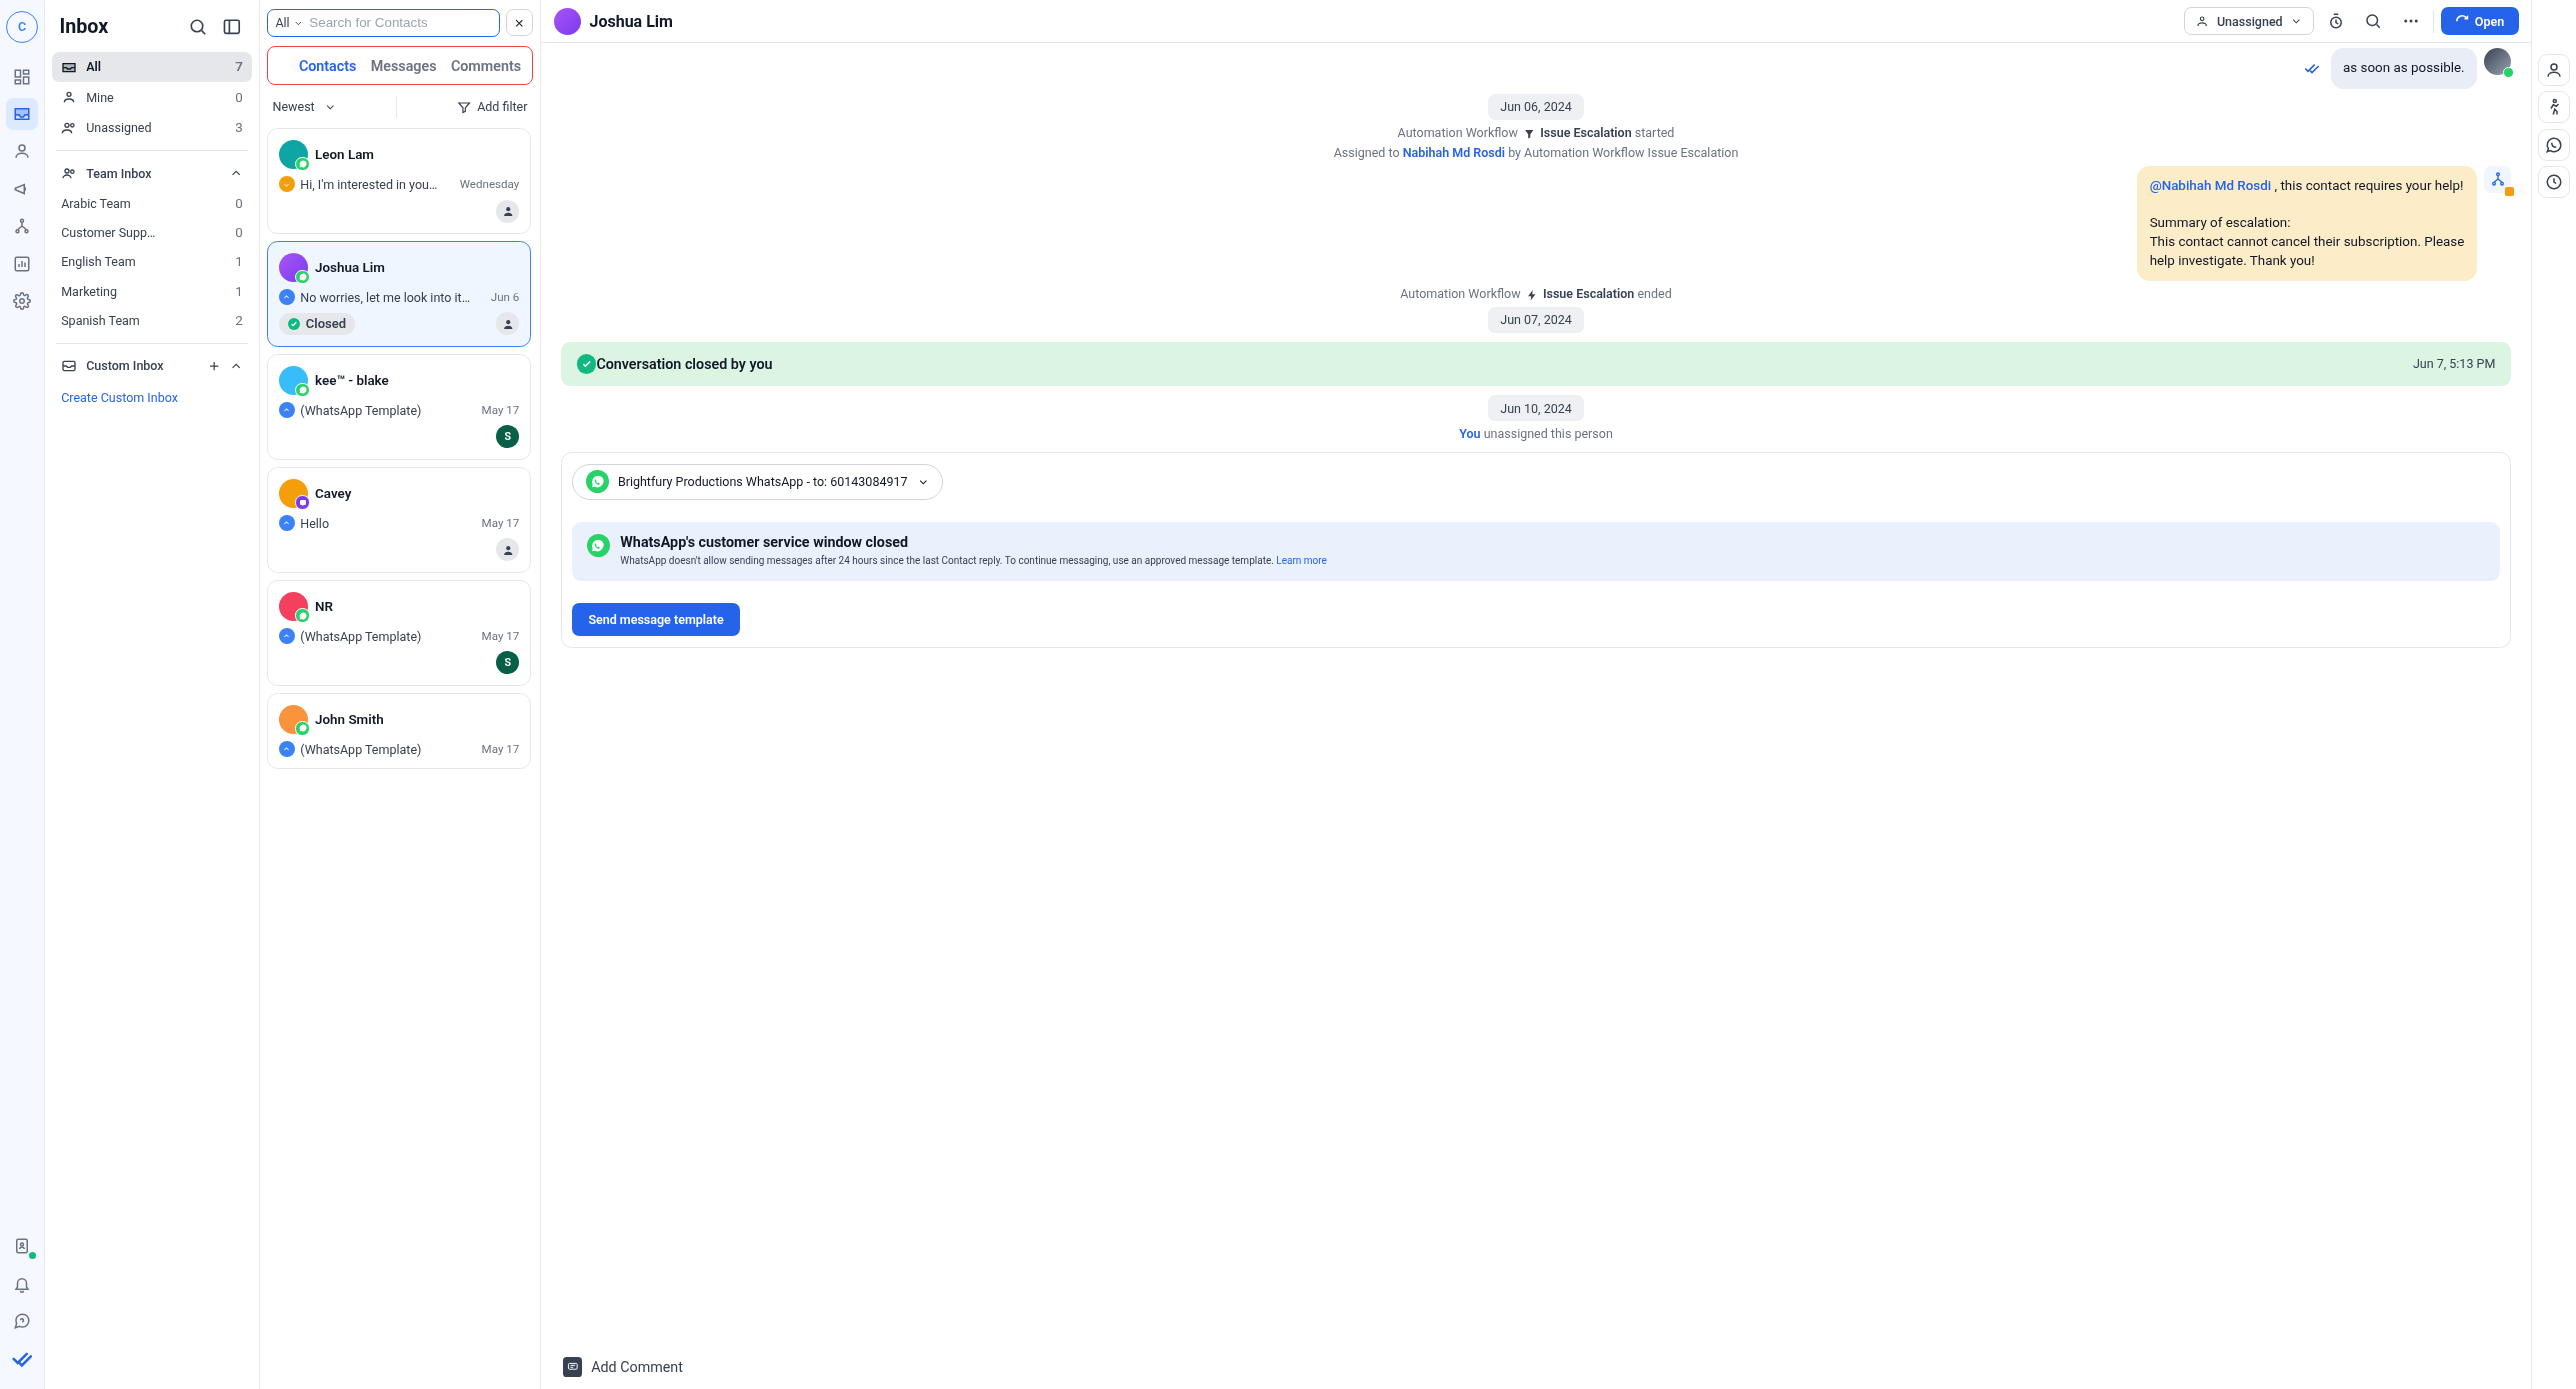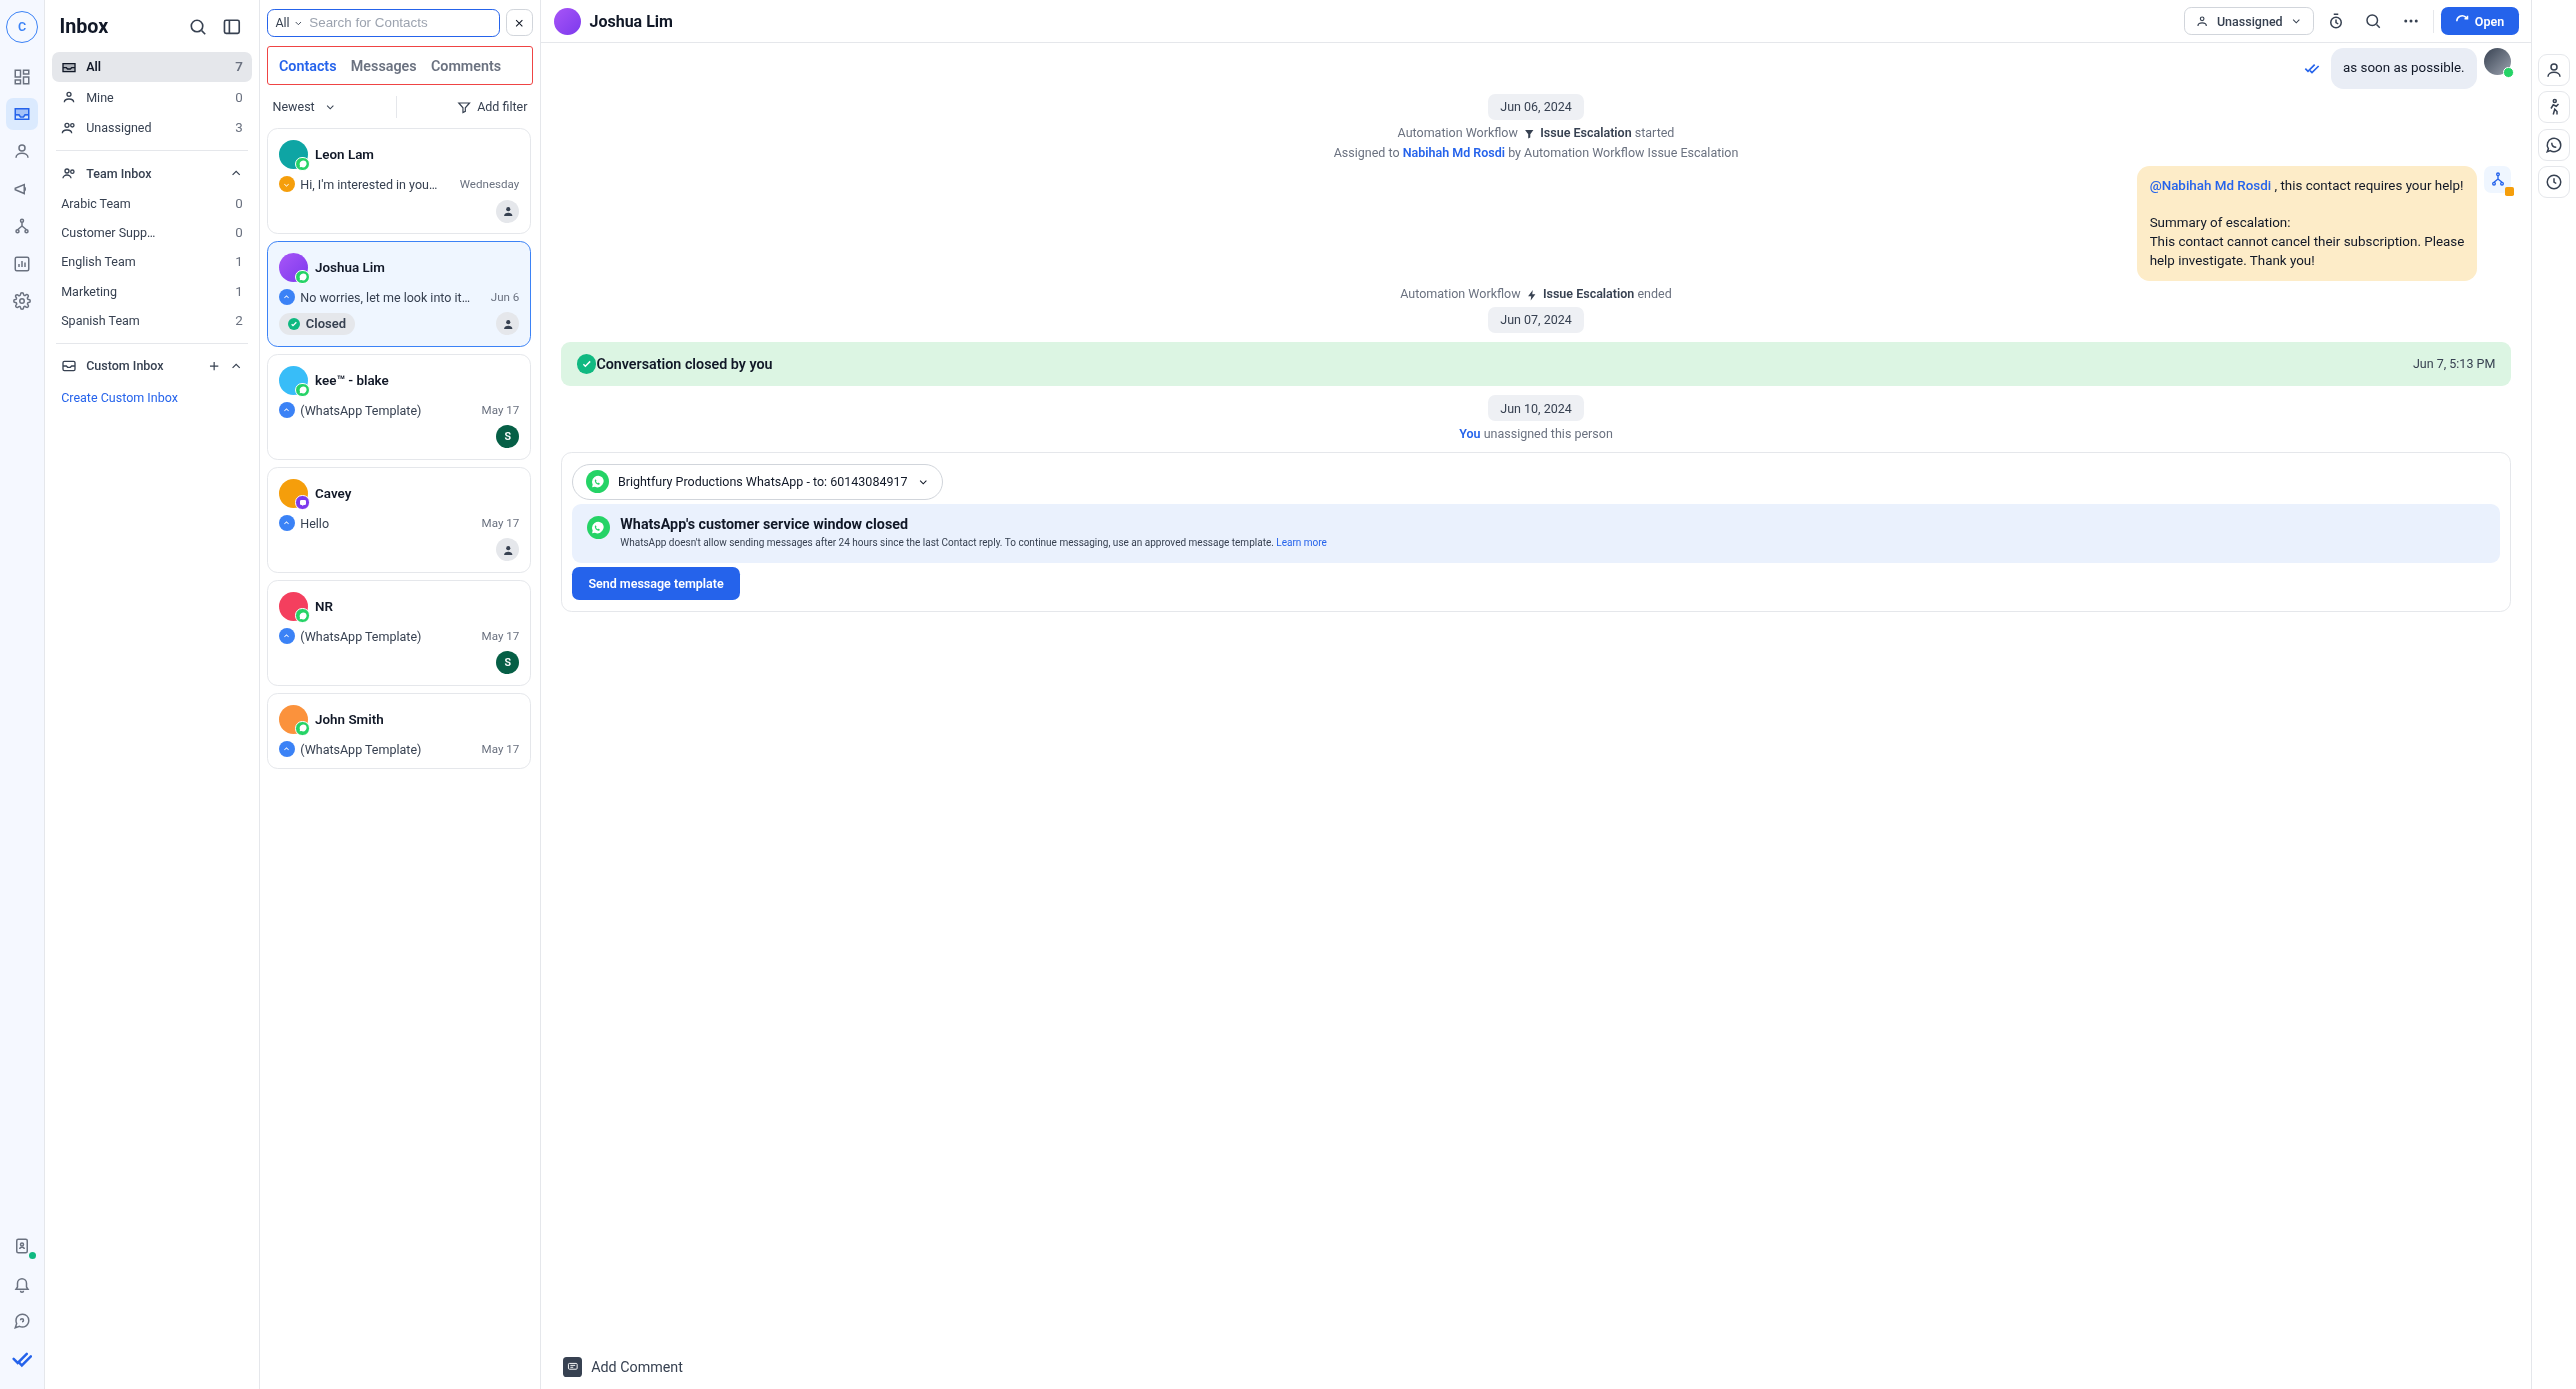--- a/index.html
+++ b/index.html
@@ -33,21 +33,21 @@
 .sidebar-link { color: #2563eb; padding: 9px; cursor: pointer; }
 
 
 .list-col { width: 281px; border-right: 0.9px solid #e5e7eb; display: flex; flex-direction: column; padding: 9px 7.2px; gap: 9px; overflow: hidden; }
 .search-row { display: flex; gap: 5.4px; align-items: center; }
 .search-box { flex: 1; display: flex; align-items: center; gap: 5.4px; border: 1.8px solid #2563eb; border-radius: 7.2px; padding: 5.4px 7.2px; background: #fff; }
 .search-all { display: flex; align-items: center; gap: 3.6px; color: #374151; font-size: 12.5px; }
 .search-input { border: none; outline: none; flex: 1; font-size: 13.4px; color: #111827; }
 .search-input::placeholder { color: #9ca3af; }
 .search-clear { width: 27px; height: 27px; border: 0.9px solid #d1d5db; border-radius: 7.2px; display: flex; align-items: center; justify-content: center; cursor: pointer; }
-.tabs-box { border: 1.8px solid #ef4444; border-radius: 3px; padding: 5.4px 3.6px; display: flex; justify-content: flex-start; }
+.tabs-box { border: 1.8px solid #ef4444; border-radius: 8px; padding: 5.4px 3.6px; display: flex; justify-content: flex-end; }
 .tab { padding: 5.4px 7.2px; font-size: 14.3px; font-weight: 600; color: #6b7280; cursor: pointer; }
 .tab.active { color: #2563eb; }
 .sort-row { display: flex; align-items: center; justify-content: space-between; padding: 1.8px 5.4px; }
 .sort-left { display: flex; align-items: center; gap: 9px; color: #374151; cursor: pointer; }
 .sort-divider { width: 0.9px; height: 21.5px; background: #e5e7eb; }
 .add-filter { display: flex; align-items: center; gap: 5.4px; color: #374151; cursor: pointer; }
 .cards { flex: 1; overflow-y: auto; display: flex; flex-direction: column; gap: 7.2px; padding-right: 1.8px; }
 .card { border: 0.9px solid #e5e7eb; border-radius: 10.7px; padding: 10.7px; display: flex; flex-direction: column; gap: 7.2px; cursor: pointer; }
 .card.selected { border: 1.8px solid #3b82f6; background: #eff6ff; }
 .card-top { display: flex; align-items: center; gap: 7.2px; }
@@ -96,21 +96,21 @@
 .sys-line .link { color: #2563eb; font-weight: 600; }
 .sys-icon { display: inline-flex; vertical-align: middle; margin: 0 1.8px; }
 .mention { color: #2563eb; font-weight: 500; }
 .closed-banner { background: #dcf5e3; border-radius: 9px; padding: 12.5px 16px; display: flex; align-items: center; justify-content: space-between; margin: 3.6px 0; }
 .closed-left { display: flex; align-items: center; gap: 0; font-size: 14.3px; font-weight: 600; color: #111827; }
 .closed-check { width: 19.7px; height: 19.7px; border-radius: 50%; background: #10b981; display: flex; align-items: center; justify-content: center; color: #fff; }
 .closed-time { color: #374151; font-size: 12.5px; }
 .wf-avatar { width: 27px; height: 27px; border-radius: 7.2px; background: #eff6ff; display: flex; align-items: center; justify-content: center; position: relative; }
 .wf-avatar .corner-sq { position: absolute; right: -2.7px; bottom: -2.7px; width: 9px; height: 9px; background: #f59e0b; border-radius: 1.8px; }
 
-.composer-wrap { border: 0.9px solid #e5e7eb; border-radius: 10.7px; margin: 0 19.7px 5.4px; padding: 10.7px; display: flex; flex-direction: column; gap: 4px; }
+.composer-wrap { border: 0.9px solid #e5e7eb; border-radius: 10.7px; margin: 0 19.7px 5.4px; padding: 10.7px; display: flex; flex-direction: column; gap: 22px; }
 .channel-picker { display: inline-flex; align-items: center; gap: 9px; border: 0.9px solid #d1d5db; border-radius: 894px; padding: 5.4px 12.5px; align-self: flex-start; cursor: pointer; }
 .wa-circle { width: 23px; height: 23px; border-radius: 50%; background: #25d366; display: flex; align-items: center; justify-content: center; color: #fff; }
 .info-box { background: #eaf1fd; border-radius: 9px; padding: 12.5px 14.3px; display: flex; gap: 10.7px; }
 .info-title { font-weight: 700; font-size: 14.3px; margin-bottom: 3.6px; }
 .info-text { color: #374151; font-size: 10px; line-height: 1.45; }
 .info-link { color: #2563eb; cursor: pointer; }
 .primary-btn { background: #2563eb; color: #fff; border-radius: 7.2px; padding: 9px 16px; font-weight: 600; align-self: flex-start; cursor: pointer; }
 
 .add-comment-row { display: flex; align-items: center; gap: 9px; padding: 7.2px 21.5px 12.5px; color: #374151; font-size: 14.3px; cursor: pointer; }
 .add-comment-icon { width: 19.7px; height: 19.7px; border-radius: 3.6px; background: #374151; display: flex; align-items: center; justify-content: center; color: #fff; }

